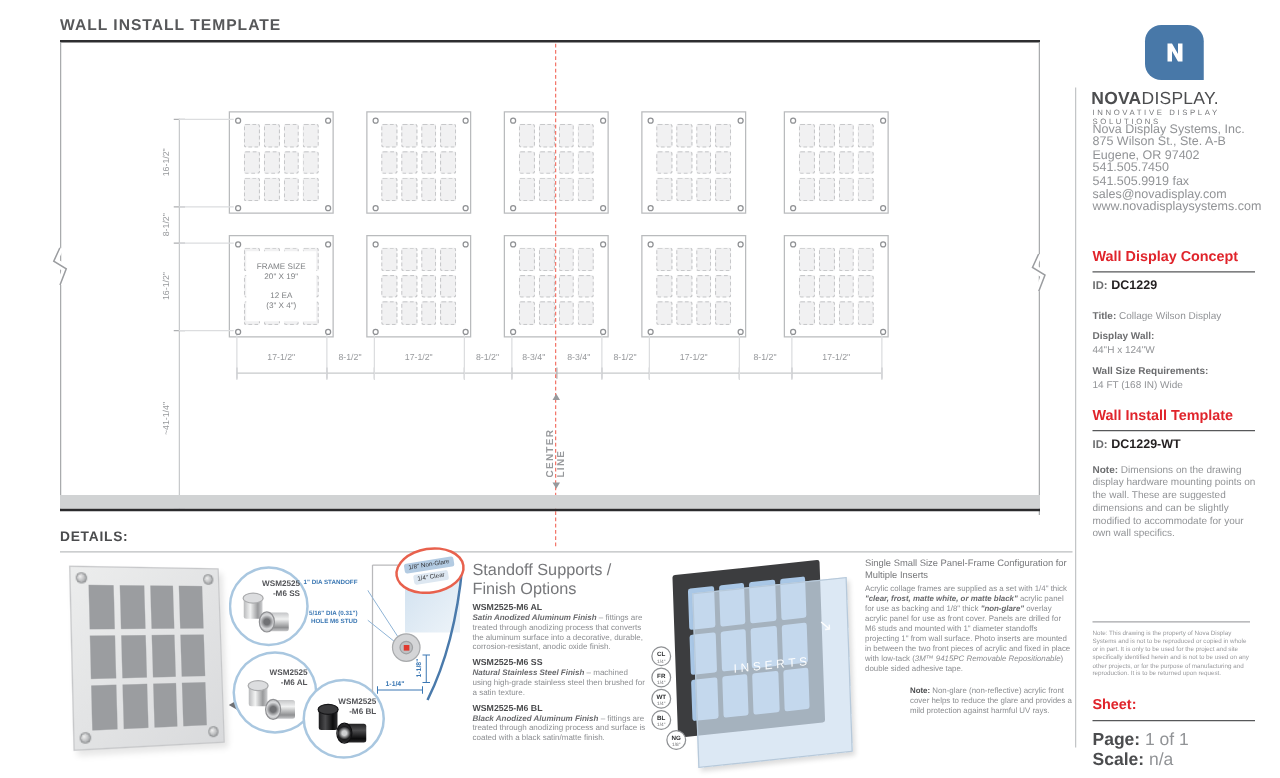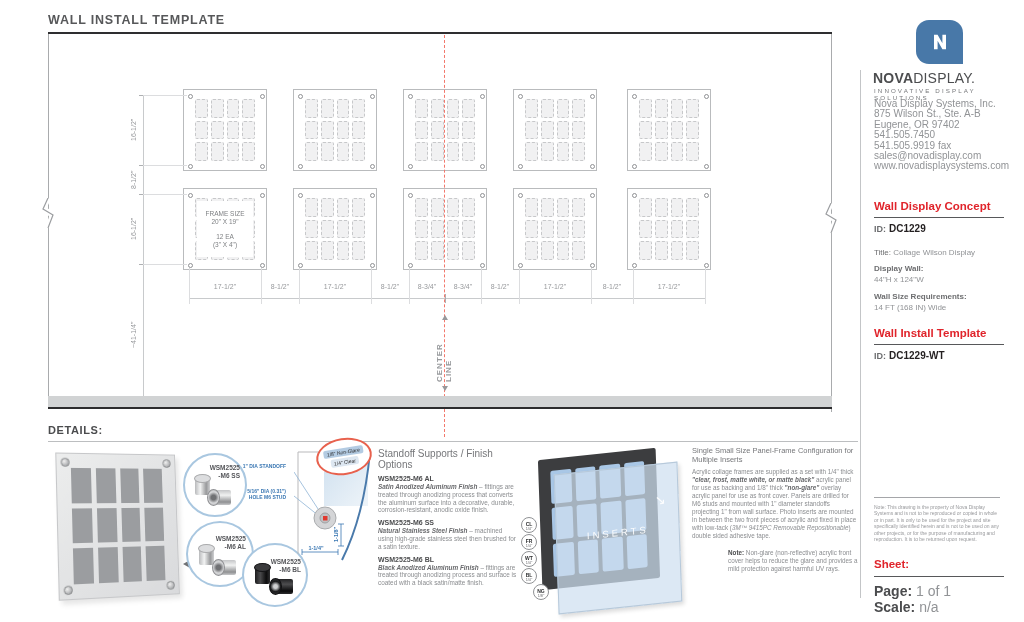--- a/index.html
+++ b/index.html
@@ -71,21 +71,21 @@
               border-right:7px solid #707174;}
   .chip-circle{position:absolute;left:316px;top:438px;width:56px;height:37px;border:2px solid #e8614d;
                border-radius:50%;background:#fff;transform:rotate(-9deg);box-sizing:border-box;
                display:flex;flex-direction:column;justify-content:center;align-items:center;gap:2px;}
   .chip{font-size:5px;line-height:6px;color:#2e2e30;padding:1px 3px;border-radius:2px;white-space:nowrap;}
   .chip.c1{background:#b3cbe2;}
   .chip.c2{background:#dde7f1;}
   .blue-lbl{position:absolute;font-size:5px;line-height:5.8px;font-weight:bold;color:#3a77b3;text-align:right;}
   .blue-dim{position:absolute;font-size:5.5px;font-weight:bold;color:#3a77b3;}
   .fo-col{position:absolute;left:378px;top:448px;width:141px;}
-  .fo-head{font-size:10px;color:#76777a;margin:0 0 4px 0;}
+  .fo-head{font-size:13px;color:#76777a;margin:0 0 4px 0;}
   .fi-code{font-size:7px;font-weight:bold;color:#4b4c4e;margin-top:5px;}
   .fi-text{font-size:6.4px;line-height:7.8px;color:#8b8d90;margin:1px 0 0 0;}
   .fi-finish{font-weight:bold;font-style:italic;color:#68696c;}
   .back-panel{position:absolute;left:540px;top:454px;width:118px;height:130px;background:#3c3d3f;
               transform:rotate(-2deg) skewY(-4deg);border-radius:2px;}
   .bp-grid{position:absolute;left:12px;top:12px;right:12px;bottom:12px;display:grid;
            grid-template-columns:repeat(4,1fr);grid-template-rows:repeat(3,1fr);gap:4px;}
   .bp-grid .cell{background:#a9c7e6;border-radius:2px;}
   .front-panel{position:absolute;left:556px;top:468px;width:122px;height:138px;
                background:rgba(206,223,240,.72);border:1px solid #b7c9da;
@@ -111,21 +111,21 @@
             letter-spacing:.2px;white-space:nowrap;}
   .wordmark .b{font-weight:bold;}
   .wordmark .l{font-weight:normal;}
   .tagline{position:absolute;left:874px;top:87px;font-size:6.2px;letter-spacing:2.1px;color:#76777a;}
   .address{position:absolute;left:874px;top:99px;font-size:10px;line-height:10.4px;color:#919396;}
   .red-head{position:absolute;font-size:11.5px;font-weight:bold;}
   .side-rule{position:absolute;left:874px;width:130px;height:1px;background:#57585a;}
   .id-line{position:absolute;left:874px;font-size:10px;font-weight:bold;color:#231f20;}
   .id-line .lab{font-size:9px;color:#6d6e70;margin-right:3px;}
   .fld{position:absolute;left:874px;font-size:8px;color:#919396;}
-  .fld .lab{font-weight:normal;color:#6d6e70;}
+  .fld .lab{font-weight:bold;color:#6d6e70;}
   .side-note{position:absolute;left:874px;top:371px;width:131px;font-size:8px;line-height:10.2px;color:#919396;}
   .side-note b{color:#6d6e70;}
   .fine-rule{position:absolute;left:874px;top:497px;width:126px;height:1px;background:#a5a6a9;}
   .fine-print{position:absolute;left:874px;top:504px;width:128px;font-size:5px;line-height:6.4px;color:#98999c;}
   .sheet-line{position:absolute;left:874px;top:583px;font-size:14px;color:#919396;}
   .sheet-line .lab{font-weight:bold;color:#4b4c4e;}
 </style>
 </head>
 <body>
 
@@ -579,20 +579,21 @@
   <div class="id-line" style="top:223px;"><span class="lab">ID:</span><span>DC1229</span></div>
   <div class="fld" style="top:248px;"><span class="lab">Title:</span> <span>Collage Wilson Display</span></div>
   <div class="fld lab" style="top:264px;font-weight:bold;color:#6d6e70;">Display Wall:</div>
   <div class="fld" style="top:275px;">44"H x 124"W</div>
   <div class="fld" style="top:292px;font-weight:bold;color:#6d6e70;">Wall Size Requirements:</div>
   <div class="fld" style="top:303px;">14 FT (168 IN) Wide</div>
 
   <div class="red-head" style="left:874px;top:327px;color:#e0242b;">Wall Install Template</div>
   <div class="side-rule" style="top:344px;"></div>
   <div class="id-line" style="top:350px;"><span class="lab">ID:</span><span>DC1229-WT</span></div>
+  <div class="side-note"><b>Note:</b> <span>Dimensions on the drawing display hardware mounting points on the wall. These are suggested dimensions and can be slightly modified to accommodate for your own wall specifics.</span></div>
 
   <div class="fine-rule"></div>
   <div class="fine-print">Note: This drawing is the property of Nova Display Systems and is not to be reproduced or copied in whole or in part. It is only to be used for the project and site specifically identified herein and is not to be used on any other projects, or for the purpose of manufacturing and reproduction. It is to be returned upon request.</div>
   <div class="red-head" style="left:874px;top:558px;color:#e0242b;">Sheet:</div>
   <div class="side-rule" style="top:576px;"></div>
   <div class="sheet-line">
     <span class="lab">Page:</span> <span>1 of 1</span>
     <span style="display:inline-block;width:26px;"></span>
     <span class="lab">Scale:</span> <span>n/a</span>
   </div>

